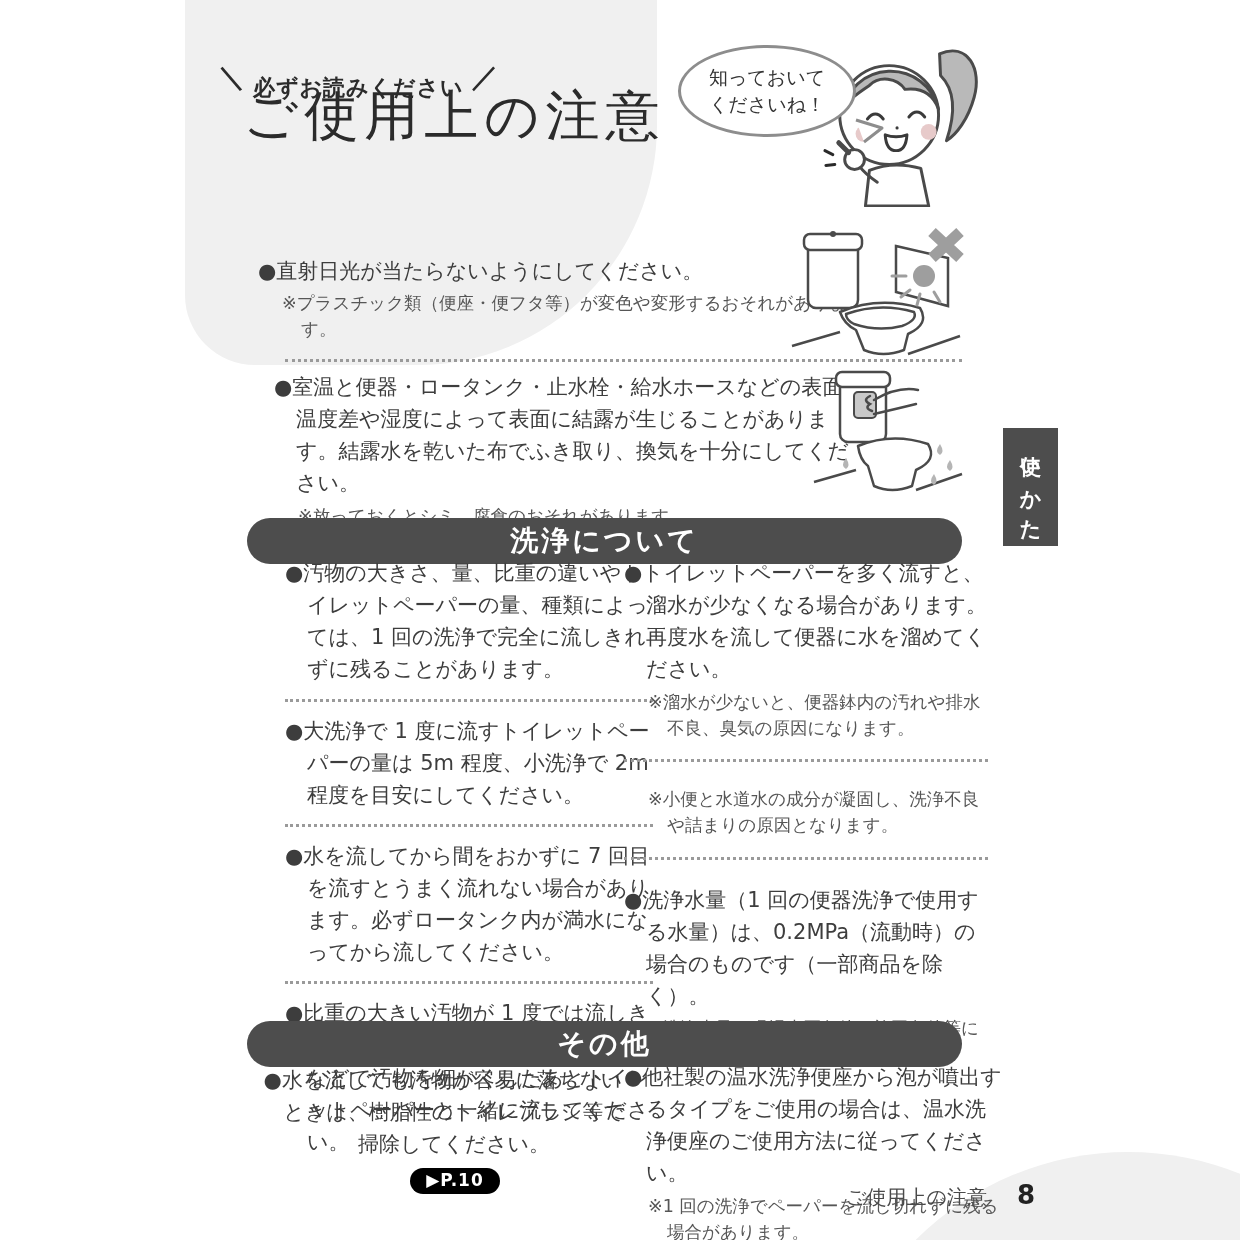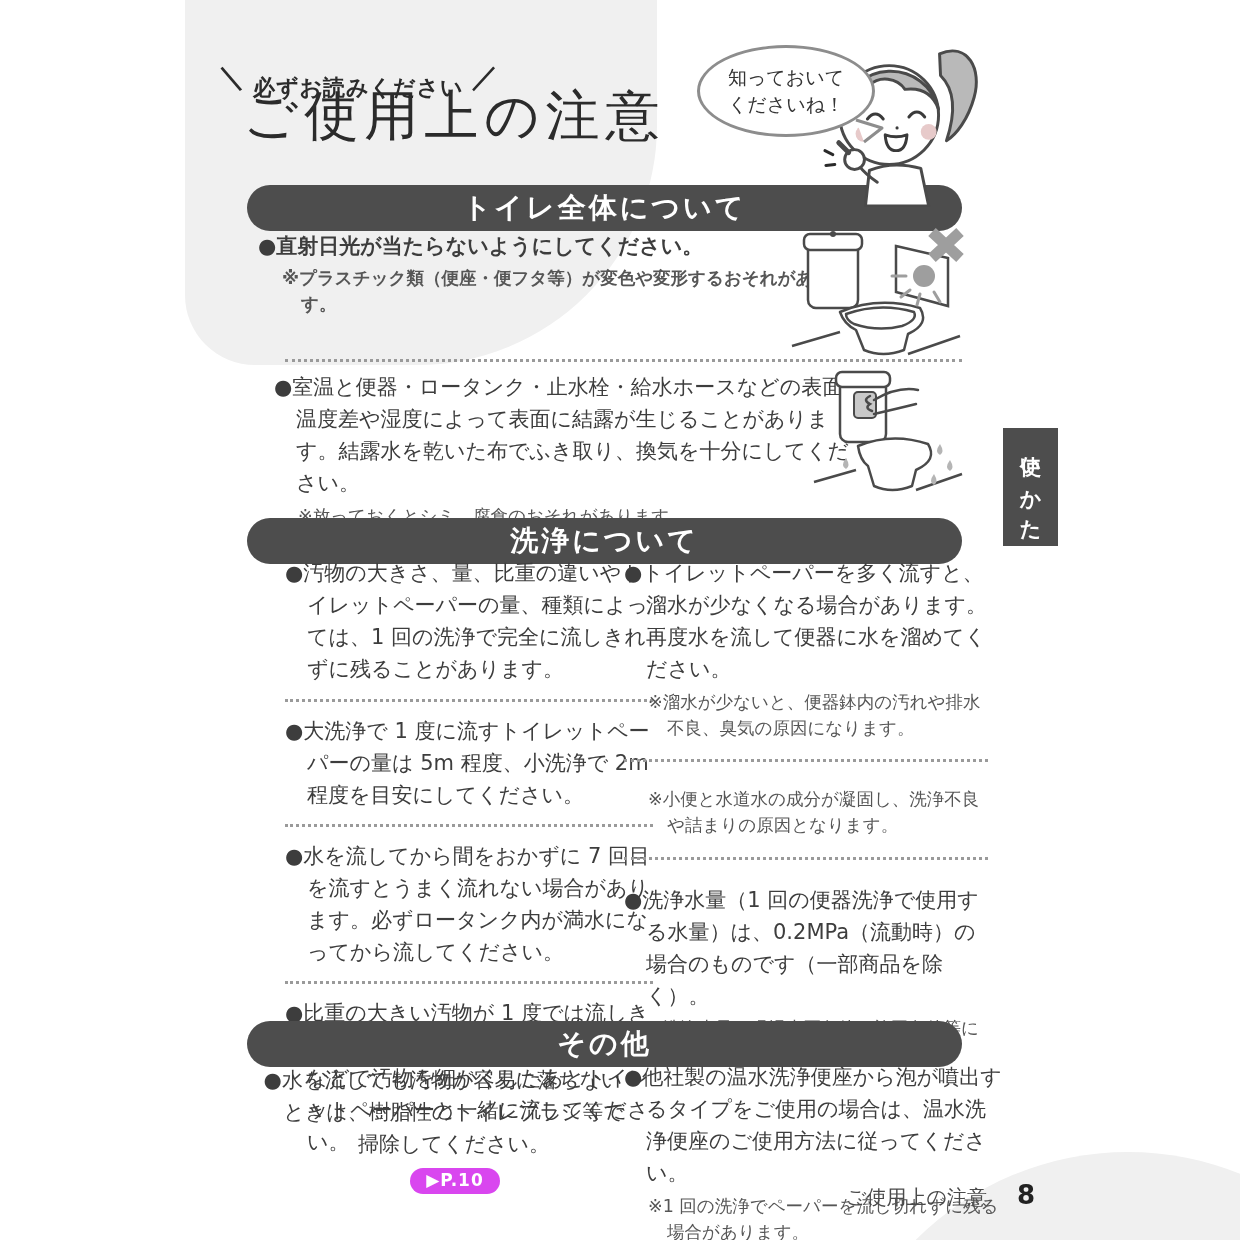--- a/index.html
+++ b/index.html
@@ -9,51 +9,51 @@
   }
   
   .blob-tl{position:absolute;left:185px;top:-90px;width:472px;height:455px;background:#f0f0f0;border-radius:0 50px 240px 70px;}
   .blob-br{position:absolute;left:828px;top:1152px;width:600px;height:600px;background:#f0f0f0;border-radius:50%;}
   
   .eyebrow-row{position:absolute;left:218px;top:50px;display:flex;align-items:center;gap:8px;}
   .slash{font-size:27px;font-weight:bold;color:#2b2b2b;}
   .eyebrow{font-size:22px;font-weight:600;color:#2b2b2b;letter-spacing:1px;margin-top:23px;}
   .page-title{position:absolute;left:243px;top:80px;font-size:54px;font-weight:500;color:#2b2b2b;letter-spacing:6px;}
   
-  .bubble{position:absolute;left:697px;top:45px;width:172px;height:86px;border:3px solid #8d8d8d;border-radius:50%;
+  .bubble{position:absolute;left:678px;top:45px;width:172px;height:86px;border:3px solid #8d8d8d;border-radius:50%;
     background:#fff;display:flex;flex-direction:column;align-items:center;justify-content:center;
     font-size:19px;line-height:1.4;color:#333;z-index:3;}
   .bubble-tail{position:absolute;left:852px;top:118px;z-index:4;}
   .character{position:absolute;left:818px;top:32px;z-index:2;}
   
   .banner{position:absolute;left:247px;width:715px;height:46px;background:#4d4d4d;border-radius:23px;
     color:#fff;display:flex;align-items:center;justify-content:center;font-size:28px;font-weight:bold;letter-spacing:3px;}
   #banner-whole{top:185px;} #banner-wash{top:502px;margin-top:16px;} #banner-other{top:1013px;margin-top:8px;}
   
   .item .lead{margin:0;font-size:21px;line-height:1.53;padding-left:22px;text-indent:-22px;color:#3d3d3d;}
   .note{margin:3px 0 0 24px;font-size:17.5px;line-height:1.5;color:#565656;padding-left:19px;text-indent:-19px;}
-  .sec1-item1{position:absolute;left:258px;top:230px;width:612px;font-weight:bold;}
+  .sec1-item1{position:absolute;left:258px;top:255px;width:612px;}
   .sec1-item2{position:absolute;left:274px;top:371px;width:588px;}
   .divider1{position:absolute;left:285px;top:359px;width:677px;border-top:3px dotted #9a9a9a;}
   .illu1{position:absolute;left:788px;top:226px;}
   .illu2{position:absolute;left:812px;top:366px;}
   
   .col{position:absolute;}
   .col-left{left:257px;top:557px;width:368px;margin-left:28px;}
   .col-right{left:624px;top:557px;width:364px;}
   .col3-left{left:257px;top:1064px;width:372px;text-align:center;}
   .col3-right{left:624px;top:1061px;width:380px;}
   .dotted{border-top:3px dotted #9a9a9a;margin:13px 0;}
   .col-right .dotted{margin:18px 0 24px;}
   
   .side-tab{position:absolute;left:1003px;top:428px;width:55px;height:118px;background:#4d4d4d;color:#fff;
     writing-mode:vertical-rl;display:flex;align-items:center;justify-content:center;
     font-size:21px;font-weight:bold;letter-spacing:6px;}
   
-  .ref-badge{display:inline-block;margin:8px 0 0 24px;background:#d946ef;color:#fff;border-radius:13px;
+  .ref-badge{display:inline-block;margin:8px 0 0 24px;background:#000000;color:#fff;border-radius:13px;
     padding:2px 16px 4px;font-size:17px;font-weight:bold;letter-spacing:1px;}
   
   .footer{position:absolute;left:846px;top:1180px;display:flex;align-items:baseline;gap:30px;z-index:2;}
   .footer-label{font-size:20px;color:#4a4a4a;}
   .footer-page{font-size:26px;font-weight:bold;color:#222;}
 </style>
 </head>
 <body>
 
 <div class="page">
@@ -85,21 +85,20 @@
     <circle cx="112" cy="101" r="8" fill="#e7caca"></circle>
     <circle cx="80" cy="97" r="1.6" fill="#3a3a3a"></circle>
     <path d="M68 104 q11 4 22 0 q-1 16 -11 16 q-10 0 -11 -16 Z" fill="#fff" stroke="#3a3a3a" stroke-width="3" stroke-linejoin="round"></path>
     <path d="M52 140 Q76 130 104 138 L112 176 L48 176 Z" fill="#fff" stroke="#4a4a4a" stroke-width="3" stroke-linejoin="round"></path>
     <path d="M60 152 Q48 144 42 136" fill="none" stroke="#4a4a4a" stroke-width="3" stroke-linecap="round"></path>
     <circle cx="37" cy="129" r="10" fill="#fff" stroke="#4a4a4a" stroke-width="3"></circle>
     <path d="M31 122 L21 112" stroke="#4a4a4a" stroke-width="5" stroke-linecap="round"></path>
     <path d="M15 124 l-8 -4 M17 134 l-9 1" stroke="#2a2a2a" stroke-width="3" stroke-linecap="round"></path>
   </svg>
 
-  <div class="banner" id="banner-whole">トイレ全体について</div>
 
   <div class="item sec1-item1">
     <p class="lead">●直射日光が当たらないようにしてください。</p>
     <p class="note">※プラスチック類（便座・便フタ等）が変色や変形するおそれがあります。</p>
   </div>
   <svg class="illu1" width="178" height="132" viewBox="0 0 178 132">
     <g fill="#fff" stroke="#4a4a4a" stroke-width="2.5" stroke-linejoin="round">
       <rect x="20" y="16" width="50" height="66" rx="8"></rect>
       <rect x="16" y="8" width="58" height="16" rx="6"></rect>
       <path d="M52 86 Q90 70 132 82 Q142 98 120 108 L116 124 Q95 132 76 124 L68 104 Q56 98 52 86 Z"></path>

